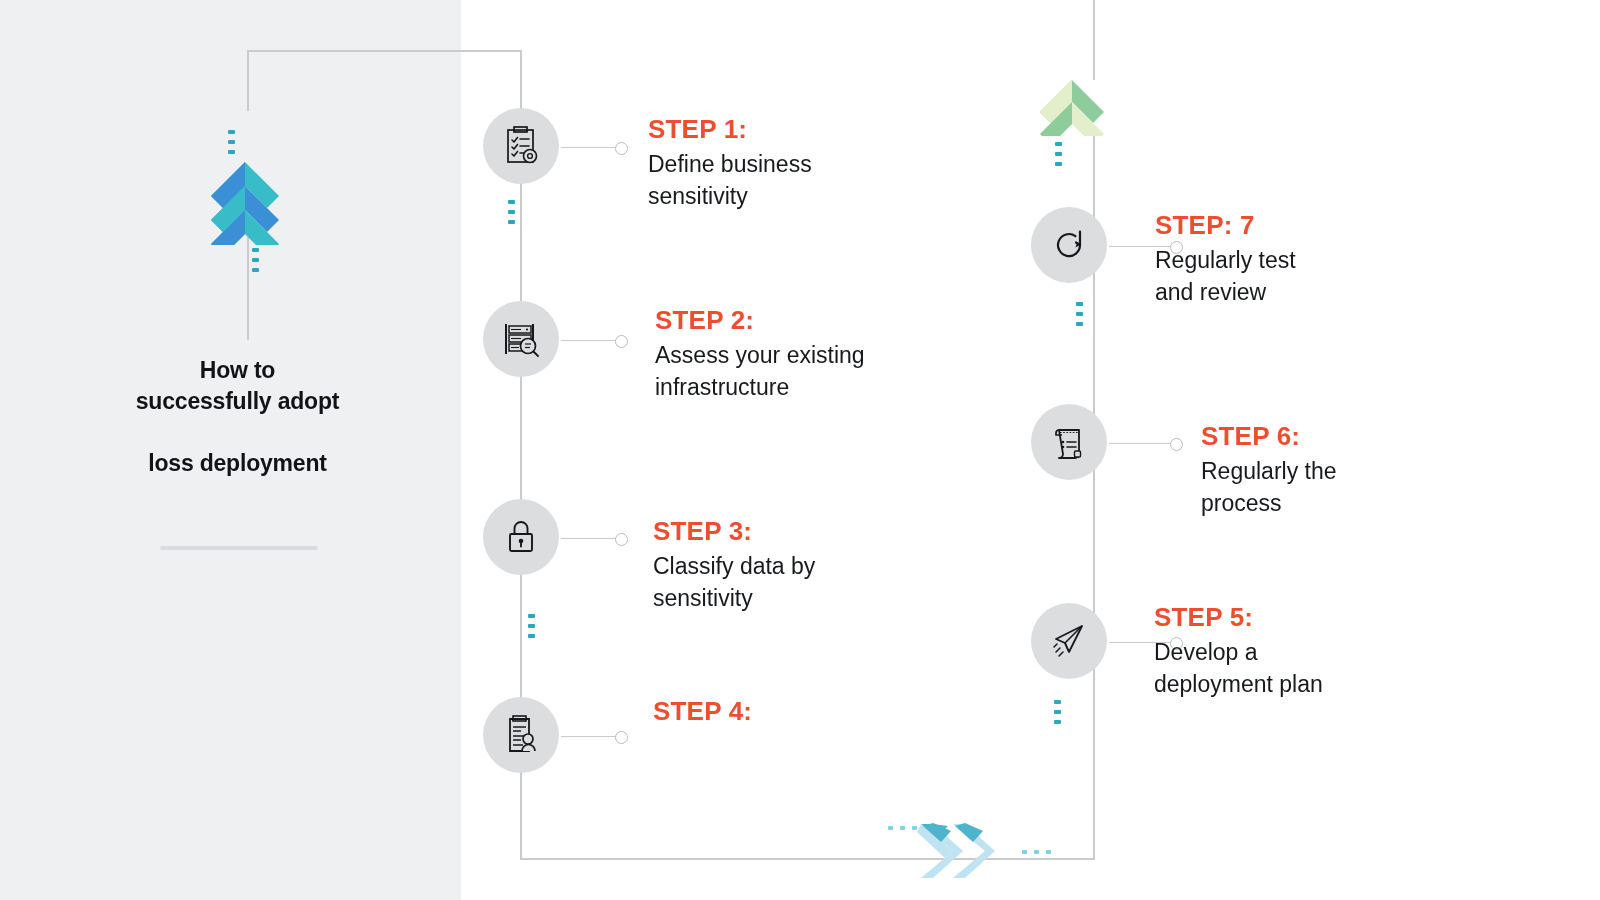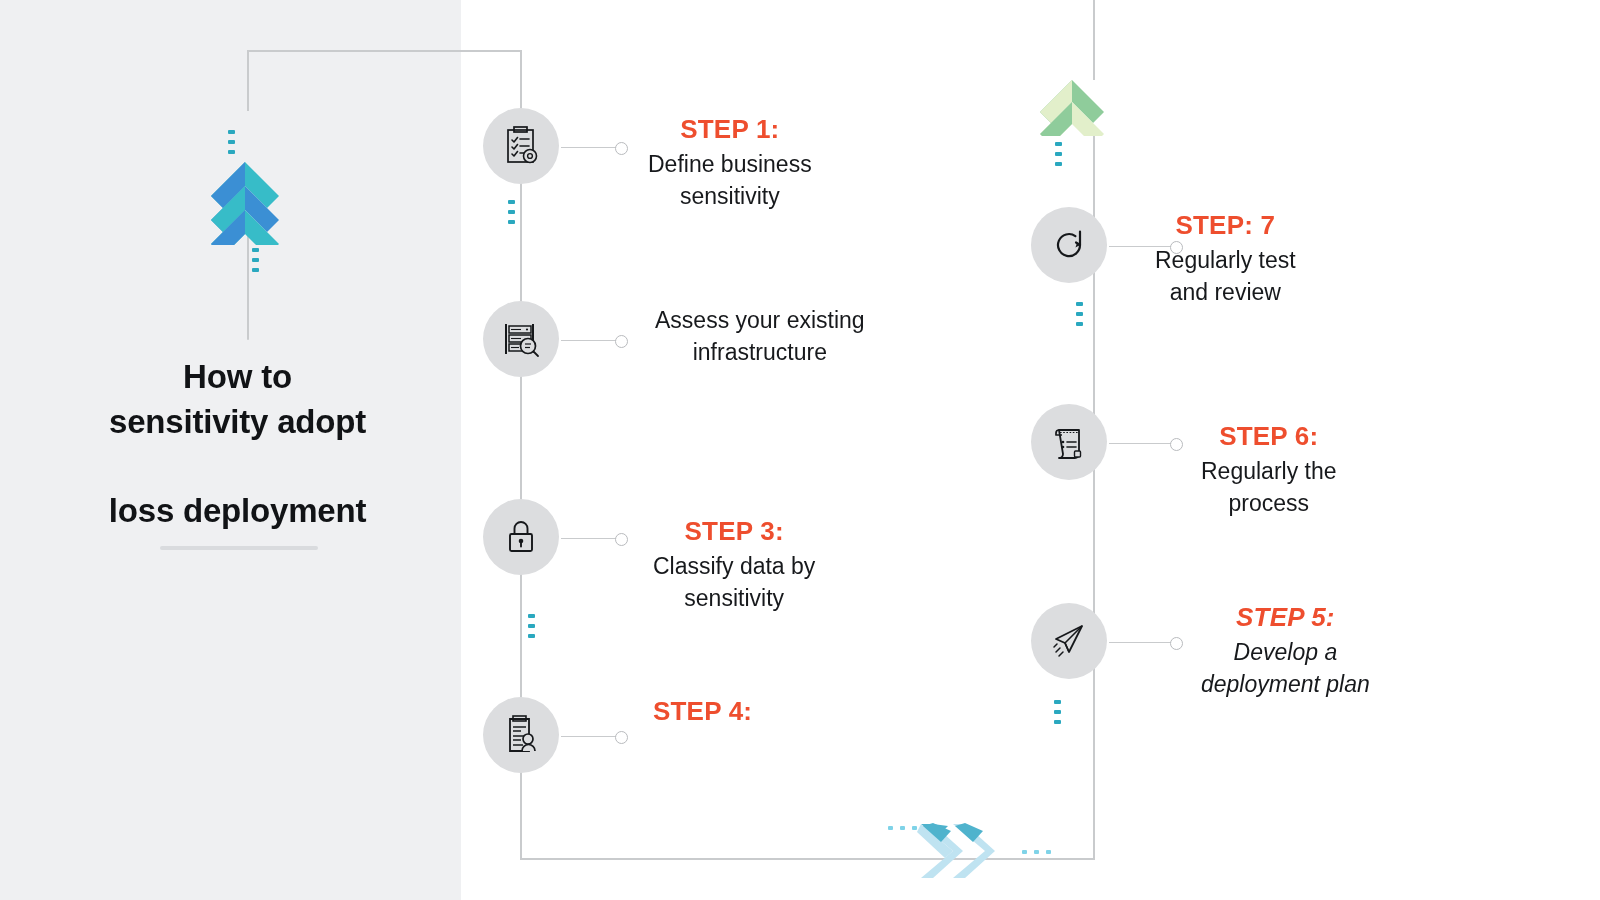--- a/index.html
+++ b/index.html
@@ -17,21 +17,21 @@
     position:absolute;left:0;top:0;width:461px;height:900px;
     background:#eff0f2;
   }
 
   
   .title-block{
     position:absolute;left:60px;top:355px;width:355px;
     text-align:center;
   }
   .title-text{
-    font-size:33px;
+    font-size:23px;
     font-weight:bold;
     line-height:1.35;
     color:#111316;
     letter-spacing:-0.2px;
     margin:0;
   }
   .title-rule{
     position:absolute;left:160px;top:546px;width:158px;height:4px;
     background:#d9dbde;border-radius:2px;
   }
@@ -66,21 +66,21 @@
 
   
   .icon-circle{
     position:absolute;width:76px;height:76px;border-radius:50%;
     background:#dcdddf;
     display:flex;align-items:center;justify-content:center;
   }
   .icon-circle svg{display:block;}
 
   
-  .step-text{position:absolute;text-align:center;}
+  .step-text{position:absolute;}
   .step-label{
     font-size:26px;font-weight:bold;color:#ee4e2e;
     letter-spacing:0.2px;margin:0 0 4px 0;line-height:1.2;
   }
   .step-desc{
     font-size:23px;color:#17191c;line-height:1.38;margin:0;
     max-width:310px;
   }
 
   
@@ -97,21 +97,21 @@
   <div class="hline hline-route-top"></div>
   <div class="vline vline-col1"></div>
   <div class="hline hline-route-bottom"></div>
   <div class="vline vline-col2"></div>
   <div class="vline vline-col2b"></div>
   <div class="vline vline-left"></div>
 
   <div class="title-block">
     <p class="title-text">
       <span>How to</span><br>
-      <span>sensitivity adopt</span><br>
+      <span>successfully adopt</span><br>
       <br>
       <span>loss deployment</span>
     </p>
   </div>
   <div class="title-rule"></div>
 
   <div class="chev-wrap" style="left:205px;top:160px;">
     <svg width="80" height="85" viewBox="0 0 80 85">
       <g>
         <path d="M40 2 L74 36 L62 48 L40 26 L18 48 L6 36 Z" fill="#37bcc8"></path>
@@ -239,20 +239,21 @@
       <line x1="12" y1="30.5" x2="20" y2="30.5" stroke="#16181b" stroke-width="1.1"></line>
       <circle cx="29" cy="29" r="7.5" fill="#dcdddf" stroke="#16181b" stroke-width="1.7"></circle>
       <line x1="26" y1="27" x2="32" y2="27" stroke="#16181b" stroke-width="1.2"></line>
       <line x1="26" y1="30.5" x2="31" y2="30.5" stroke="#16181b" stroke-width="1.2"></line>
       <line x1="34.5" y1="34.5" x2="39" y2="39" stroke="#16181b" stroke-width="1.8" stroke-linecap="round"></line>
     </svg>
   </div>
   <div class="connector" style="left:561px;top:340px;width:55px;"></div>
   <div class="connector-ring" style="left:615px;top:335px;"></div>
   <div class="step-text" style="left:655px;top:305px;">
+    <p class="step-label">STEP 2:</p>
     <p class="step-desc">
       <span>Assess your existing</span><br>
       <span>infrastructure</span>
     </p>
   </div>
 
   <div class="icon-circle" style="left:483px;top:499px;">
     <svg width="44" height="44" viewBox="0 0 44 44">
       <rect x="11" y="19" width="22" height="17" rx="1.5" fill="none" stroke="#16181b" stroke-width="1.9"></rect>
       <path d="M15.5 19 v-5.5 a6.5 6.5 0 0 1 13 0 V19" fill="none" stroke="#16181b" stroke-width="1.9"></path>
@@ -332,21 +333,21 @@
     <svg width="46" height="46" viewBox="0 0 46 46">
       <path d="M36 8 L10 21 L19 25 L23 34 Z" fill="none" stroke="#16181b" stroke-width="1.8" stroke-linejoin="round"></path>
       <path d="M36 8 L19 25 L23 34" fill="none" stroke="#16181b" stroke-width="1.6" stroke-linejoin="round"></path>
       <line x1="10" y1="34" x2="14" y2="30" stroke="#16181b" stroke-width="1.5" stroke-linecap="round"></line>
       <line x1="13" y1="38" x2="17" y2="34" stroke="#16181b" stroke-width="1.5" stroke-linecap="round"></line>
       <line x1="8" y1="29" x2="11" y2="26" stroke="#16181b" stroke-width="1.5" stroke-linecap="round"></line>
     </svg>
   </div>
   <div class="connector" style="left:1109px;top:642px;width:62px;"></div>
   <div class="connector-ring" style="left:1170px;top:637px;"></div>
-  <div class="step-text" style="left:1201px;top:602px;font-style:italic;">
+  <div class="step-text" style="left:1154px;top:602px;">
     <p class="step-label">STEP 5:</p>
     <p class="step-desc">
       <span>Develop a</span><br>
       <span>deployment plan</span>
     </p>
   </div>
 
 </div>
 
 </body></html>

